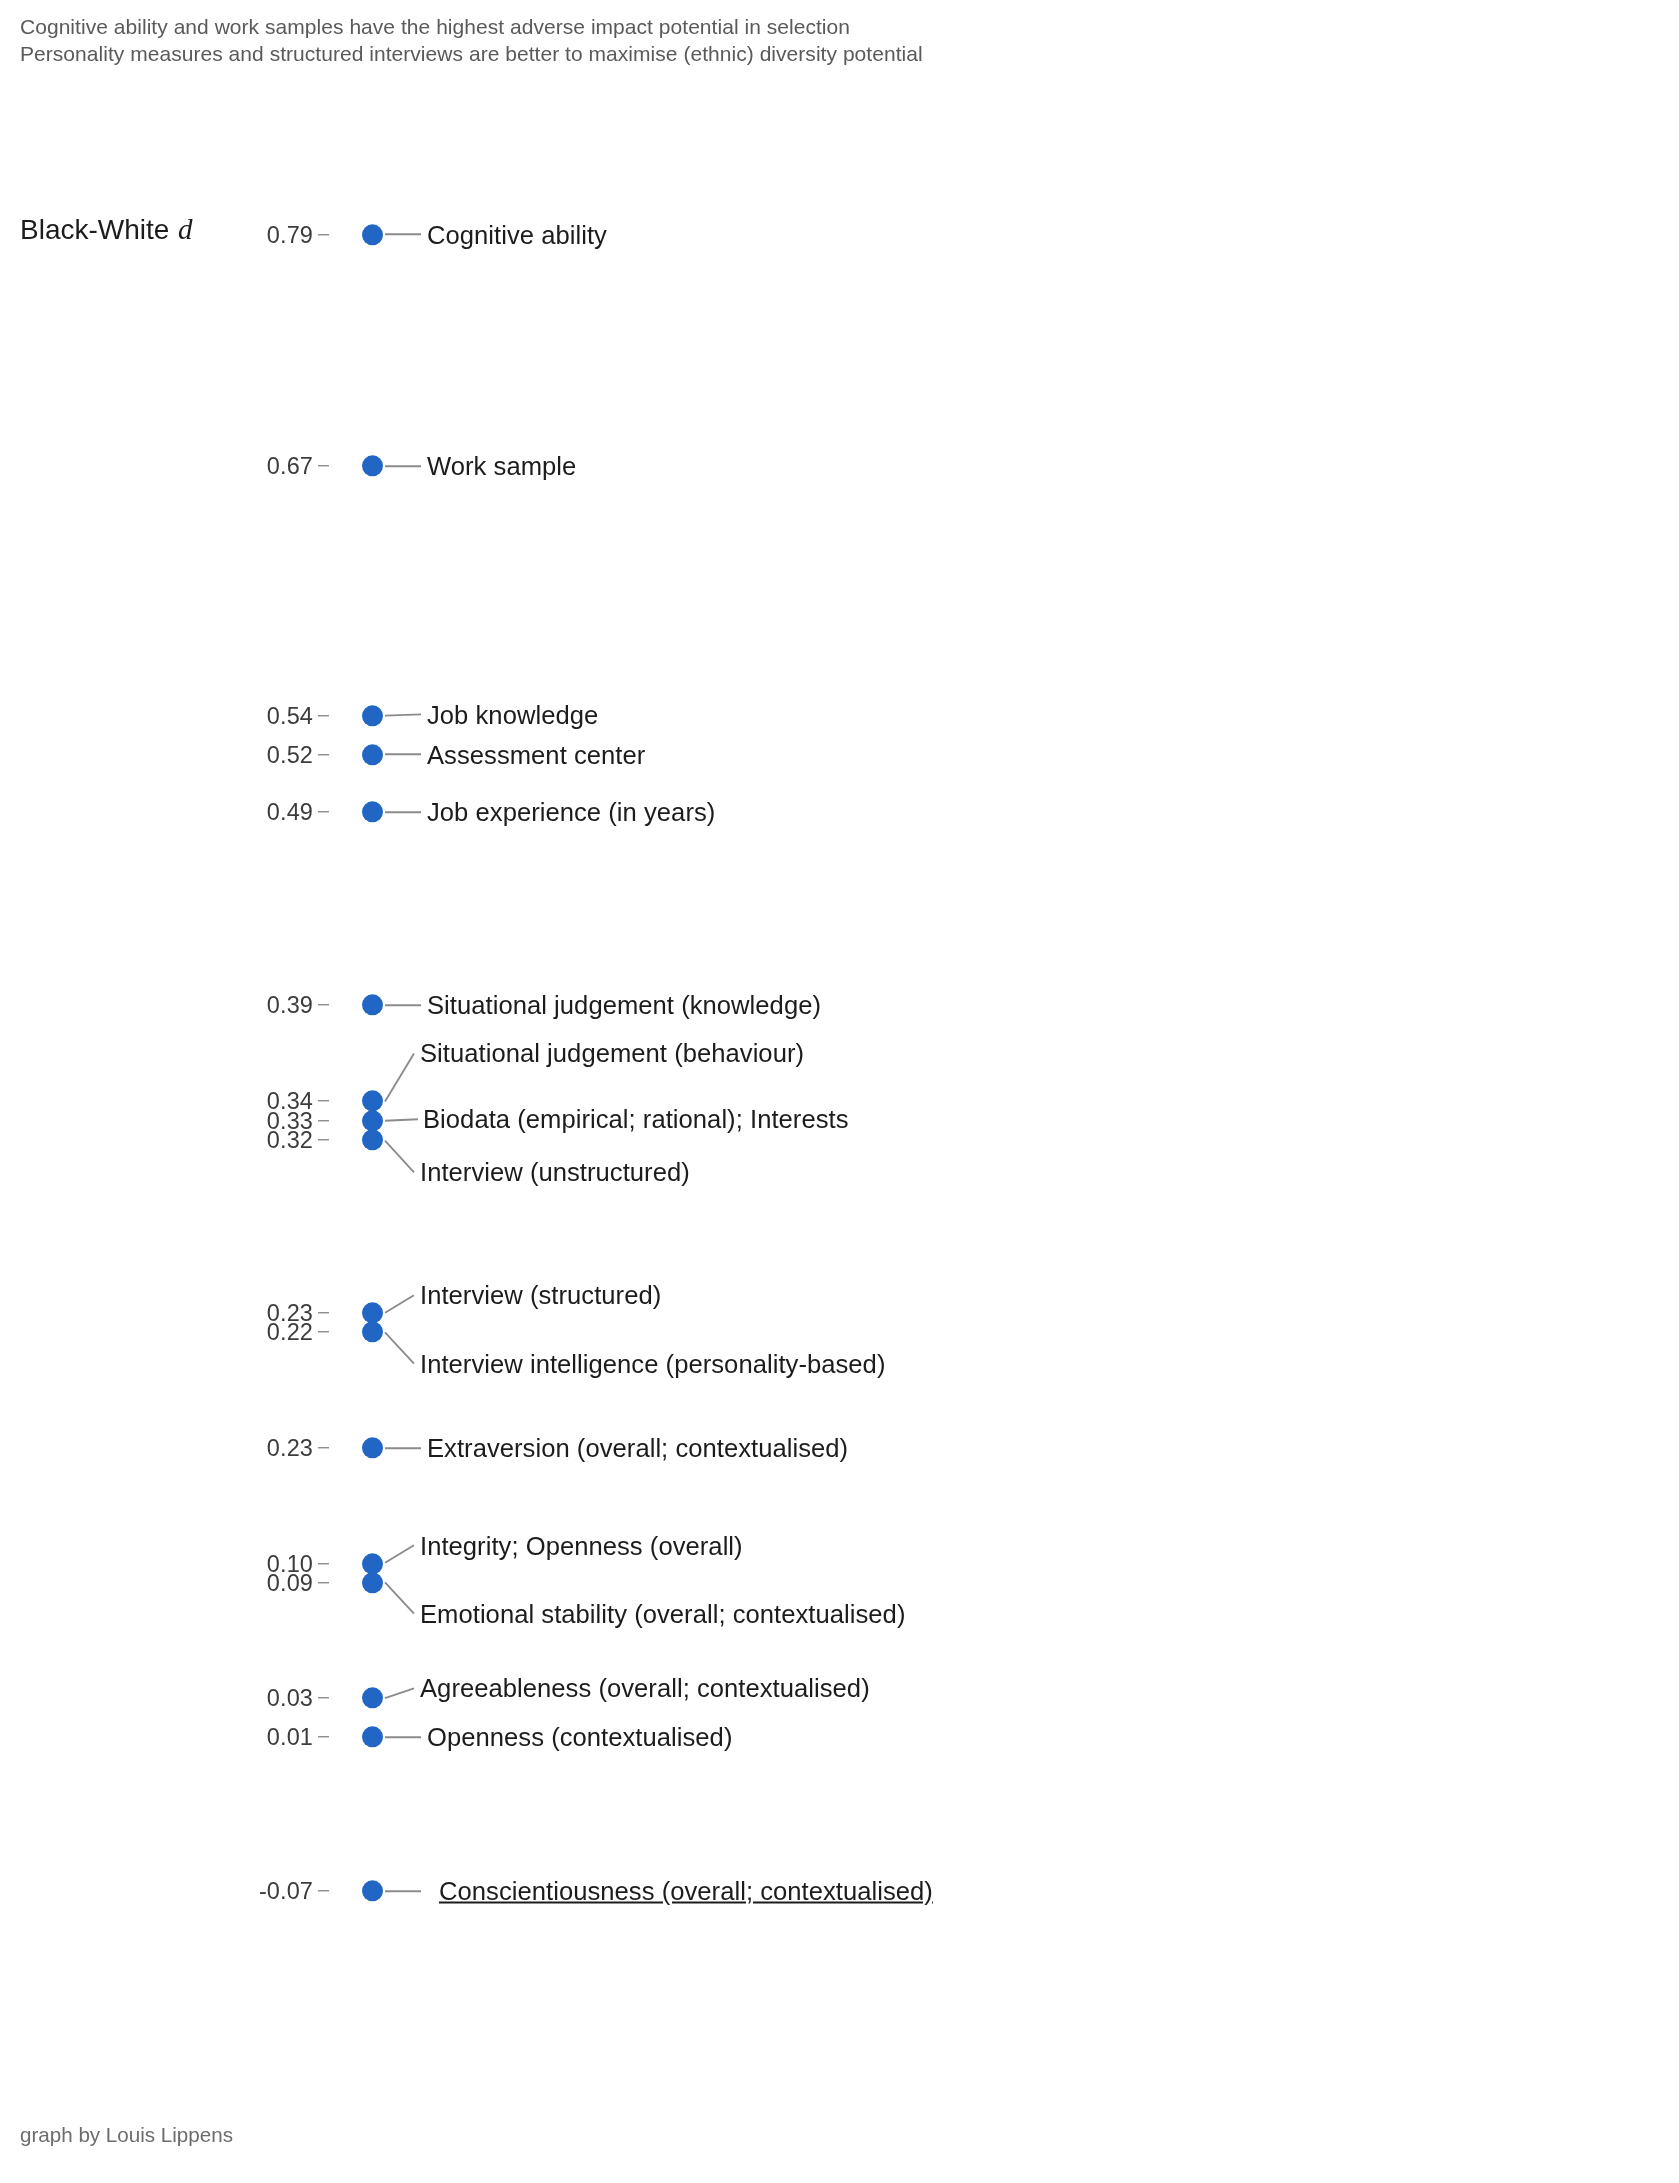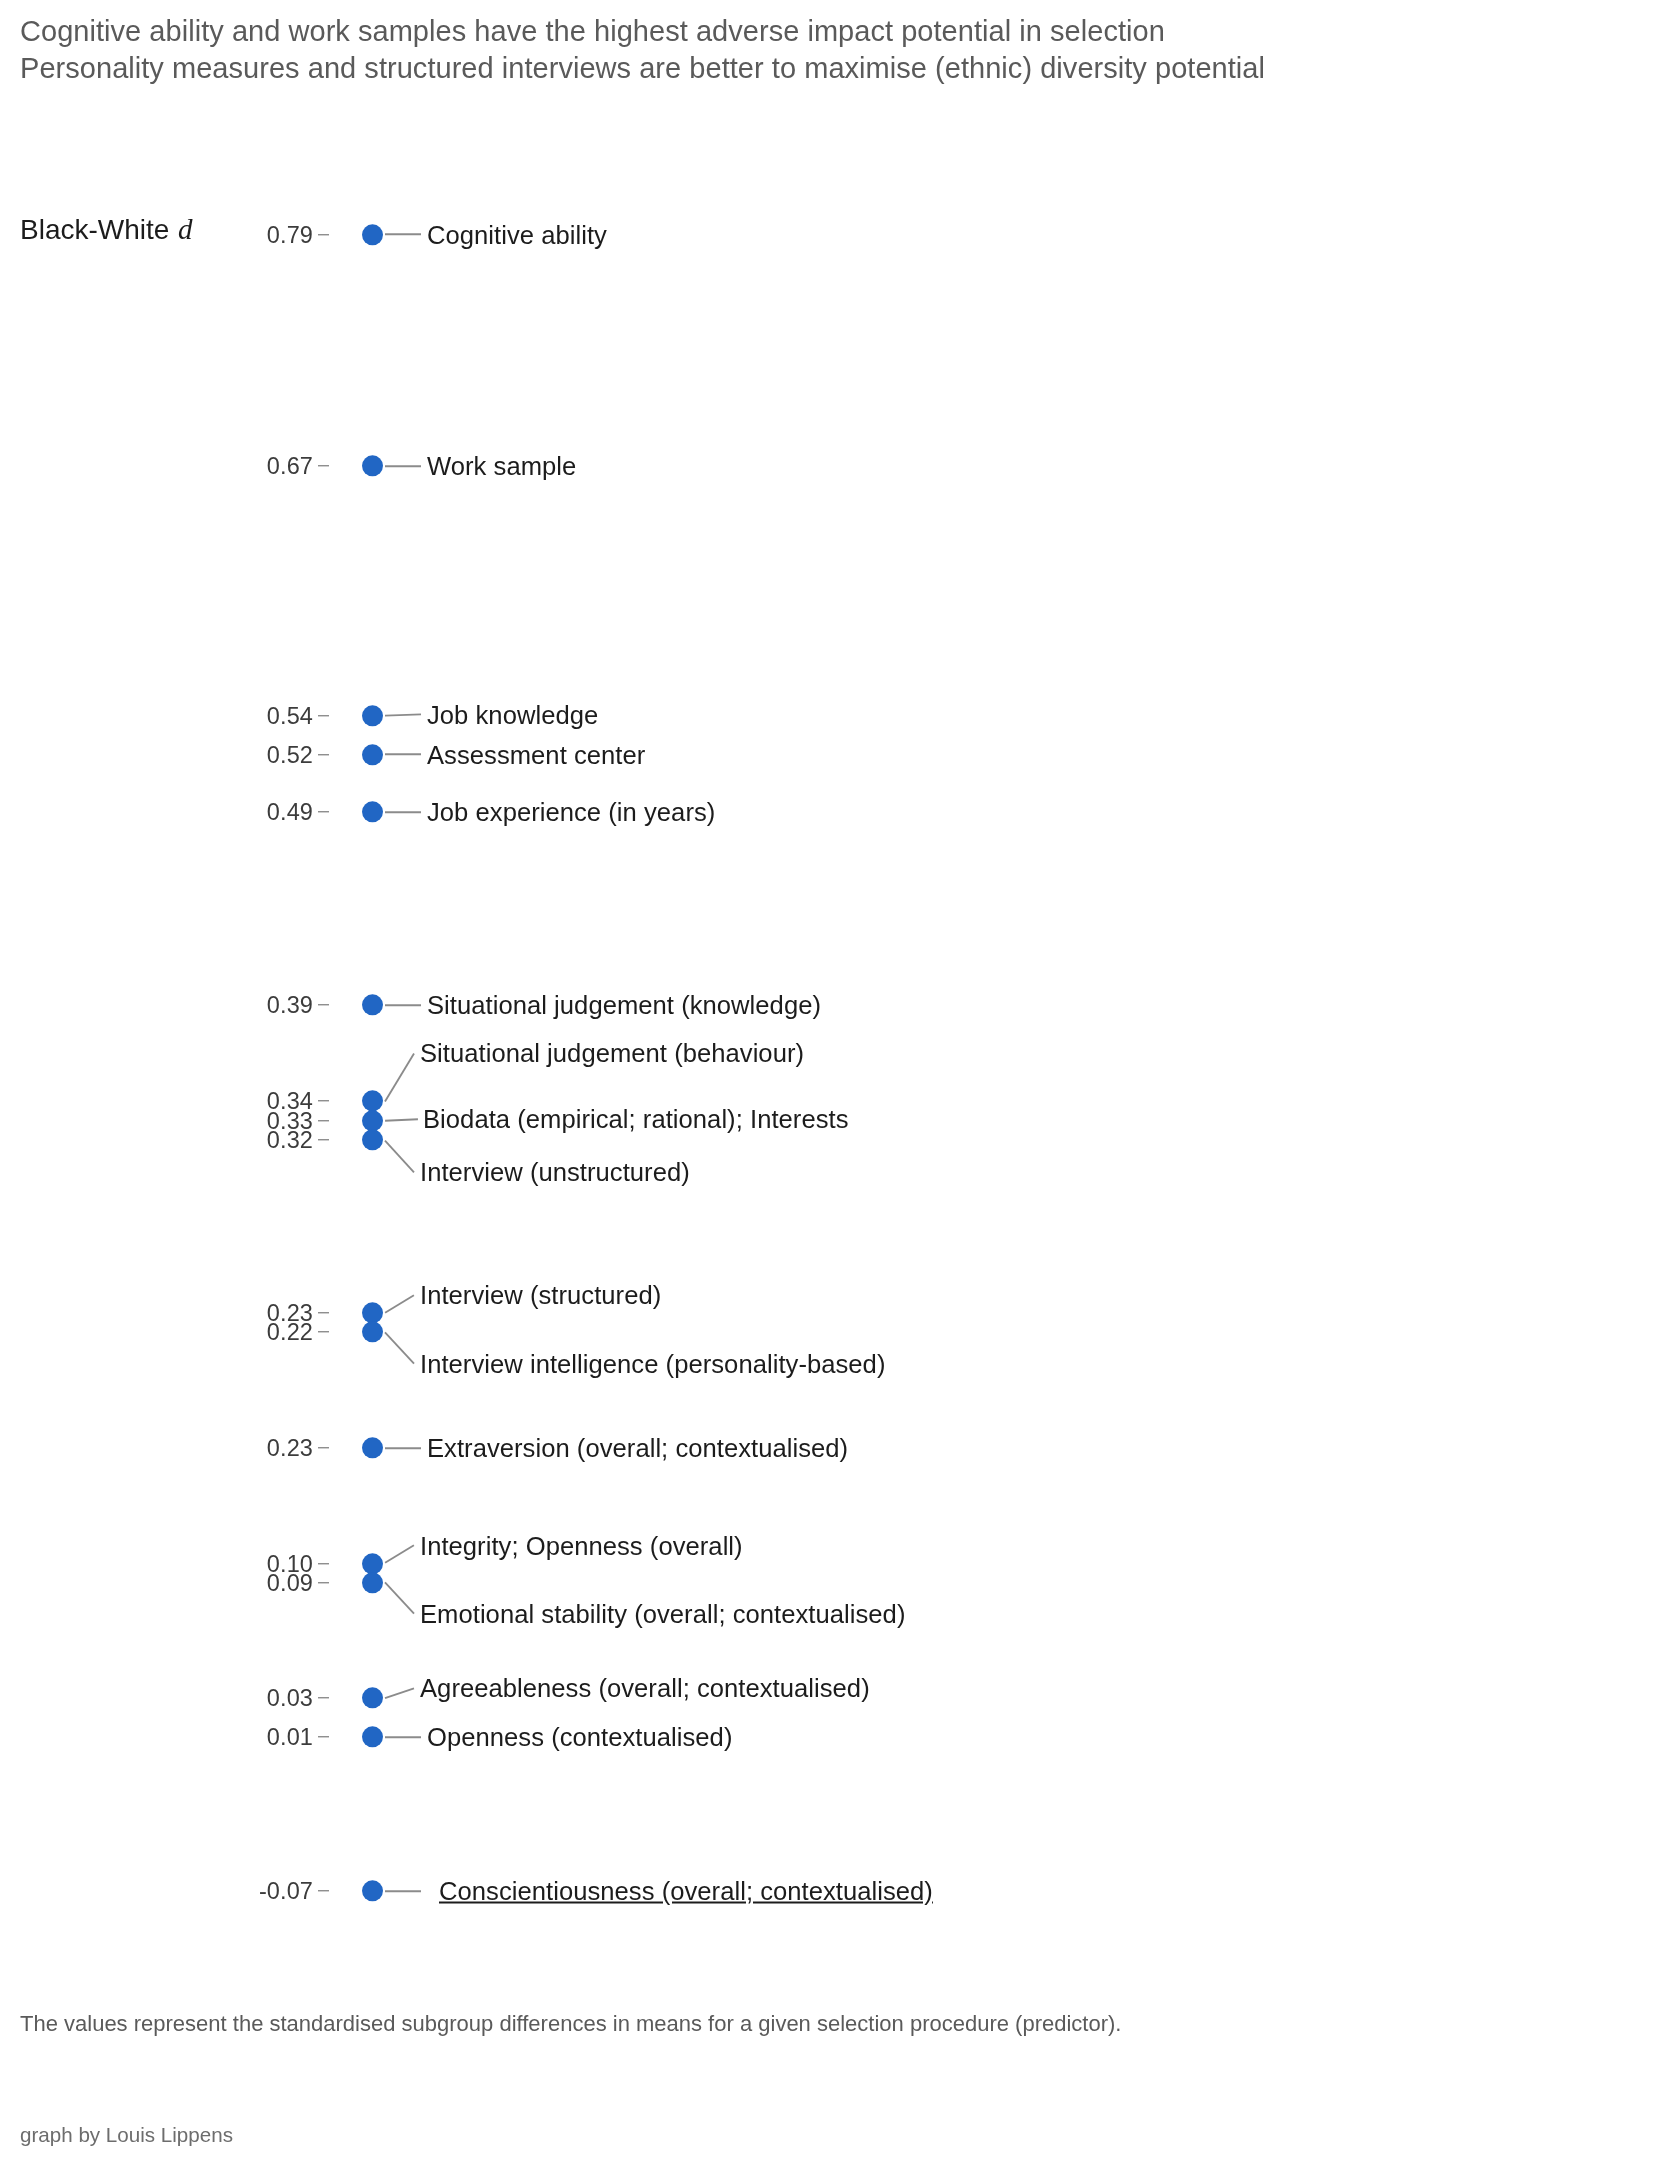--- a/index.html
+++ b/index.html
@@ -27,21 +27,21 @@
   #chart-title {
     font-size: 29px;
     line-height: 1.18;
     color: #1c1c1c;
     font-weight: 400;
     letter-spacing: 0.1px;
     margin: 0 0 8.5px 0;
     white-space: nowrap;
   }
   .chart-subtitle {
-    font-size: 29px;
+    font-size: 21px;
     line-height: 1.30;
     color: #5a5a5a;
     font-weight: 400;
     letter-spacing: 0.04px;
     white-space: nowrap;
   }
 
   
   #plot {
     position: absolute;
@@ -304,16 +304,15 @@
       <div class="tick-dash"></div>
       <div class="marker" title="Conscientiousness (overall; contextualised) = -0.07" style="background: rgb(33, 102, 196);"></div>
     </div>
     <svg class="leader" width="36" height="8.5" style="left: 385px; top: 1887px;" viewBox="0 0 51 12">
       <line x1="0" y1="6" x2="51" y2="6" stroke="#8b8b8b"></line>
     </svg>
     <div class="point-label" style="left: 439px; top: 1891px; text-decoration: underline;">Conscientiousness (overall; contextualised)</div>
   </div>
 
 <div id="footer">
-  <div class="note-line">The values represent the standardised subgroup differences in means for a given selection procedure (predictor).</div>
 </div>
 <div id="credit">graph by Louis Lippens</div>
 
 
 </body></html>

